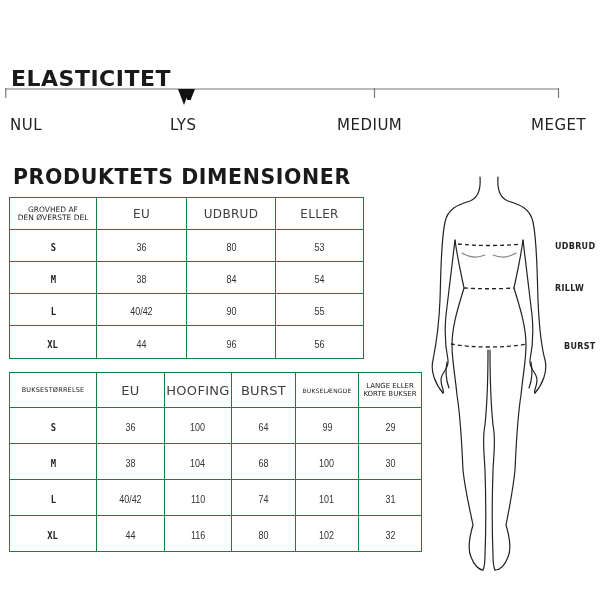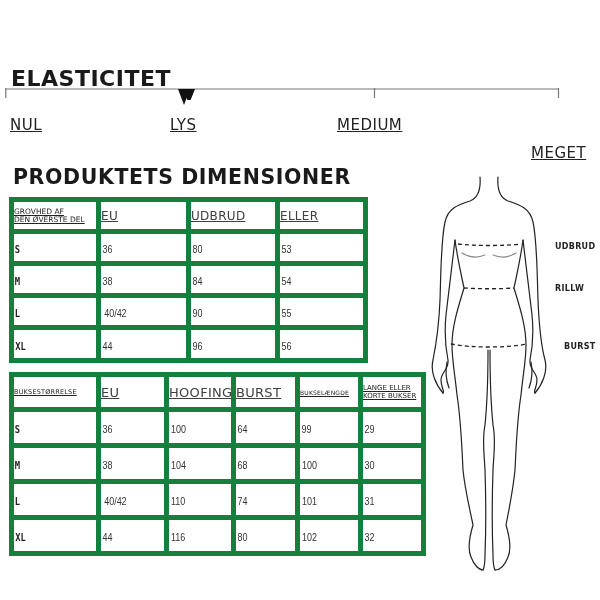--- a/index.html
+++ b/index.html
@@ -1,24 +1,24 @@
 <!DOCTYPE html>
 <html><head>
 <meta charset="utf-8">
 <style>
   html, body { margin:0; padding:0; background:#ffffff; }
   body { width:600px; height:600px; position:relative; overflow:hidden; font-family:"DejaVu Sans", sans-serif; color:#222; }
   .abs { position:absolute; }
   .title { font-family:"DejaVu Sans", sans-serif; font-weight:bold; color:#1a1a1a; letter-spacing:0.5px; }
   #elast-title { left:11px; top:66px; font-size:22px; }
   #scale { left:5px; top:88px; width:555px; height:12px; }
-  .scale-label { font-size:15px; color:#222; top:116px; letter-spacing:0.5px;text-decoration:underline; }
+  .scale-label { font-size:15px; color:#222; top:116px; letter-spacing:0.5px; }
   #dim-title { left:13px; top:165px; font-size:20.5px; letter-spacing:0.6px; }
   table { position:absolute; border-collapse:collapse; table-layout:fixed; }
-  td { border:5px solid #15803d; text-align:left; vertical-align:middle; padding:0;text-decoration:underline; }
+  td { border:1px solid #15803d; text-align:center; vertical-align:middle; padding:0; }
   .hdr { font-size:12px; color:#404040; letter-spacing:0.3px; }
   .hdr-sm { font-size:7.5px; line-height:8px; color:#222; }
   .hdr-xs { font-size:6.5px; color:#222; letter-spacing:0.2px; }
   .size { font-family:"DejaVu Sans Mono", monospace; font-weight:bold; font-size:11px; color:#222; transform:scaleX(0.8); display:inline-block; }
   .val { font-family:"Liberation Sans Narrow","Liberation Sans", sans-serif; font-size:11.5px; color:#333; transform:scaleX(0.78); display:inline-block; }
   #t1 { left:9px; top:197px; width:354px; }
   #t2 { left:9px; top:372px; width:413px; }
   .fig-label { font-size:8px; font-weight:bold; color:#222; letter-spacing:0.3px; }
 </style>
 </head>
@@ -33,21 +33,21 @@
   <line x1="553.5" y1="0" x2="553.5" y2="10" stroke="#777" stroke-width="1.2"></line>
   <polygon points="178,1 190,1 184,16" fill="#111"></polygon>
 </svg>
 <svg class="abs" style="left:177px;top:88px;" width="14" height="18">
   <polygon points="1,1 13,1 7,17" fill="#111"></polygon>
 </svg>
 
 <div class="abs scale-label" style="left:10px;">NUL</div>
 <div class="abs scale-label" style="left:170px;">LYS</div>
 <div class="abs scale-label" style="left:337px;">MEDIUM</div>
-<div class="abs scale-label" style="left:531px;margin-top:28px;">MEGET</div>
+<div class="abs scale-label" style="left:531px;">MEGET</div>
 
 <div id="dim-title" class="abs title">PRODUKTETS DIMENSIONER</div>
 
 <table id="t1">
   <colgroup>
       <col style="width:87px">
       <col style="width:90px">
       <col style="width:89px">
       <col style="width:88px">
     </colgroup>

